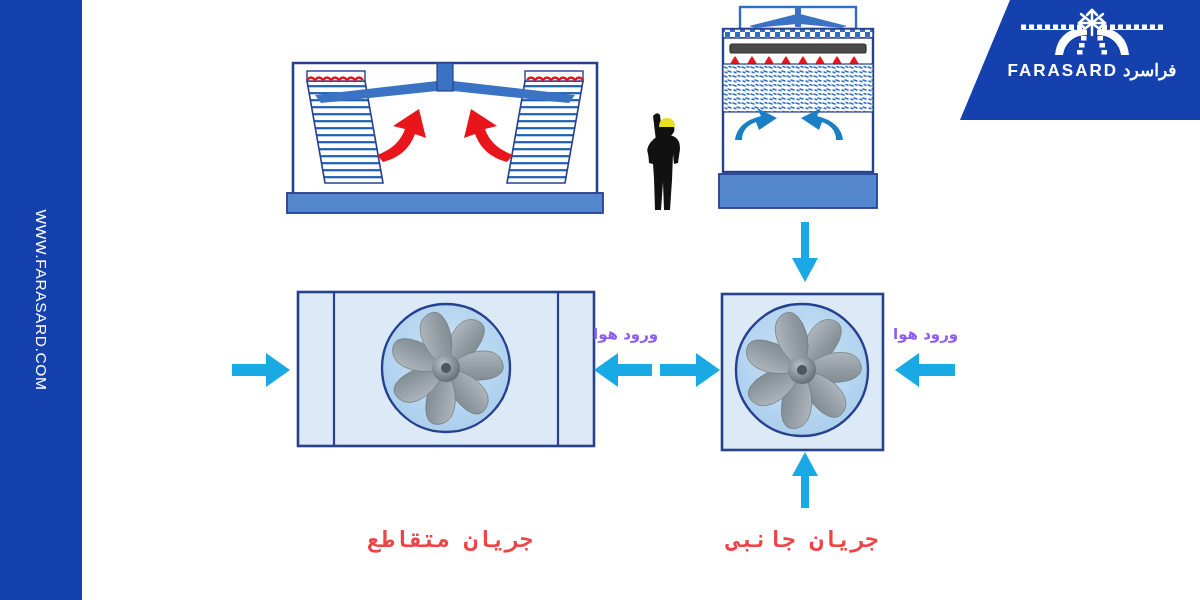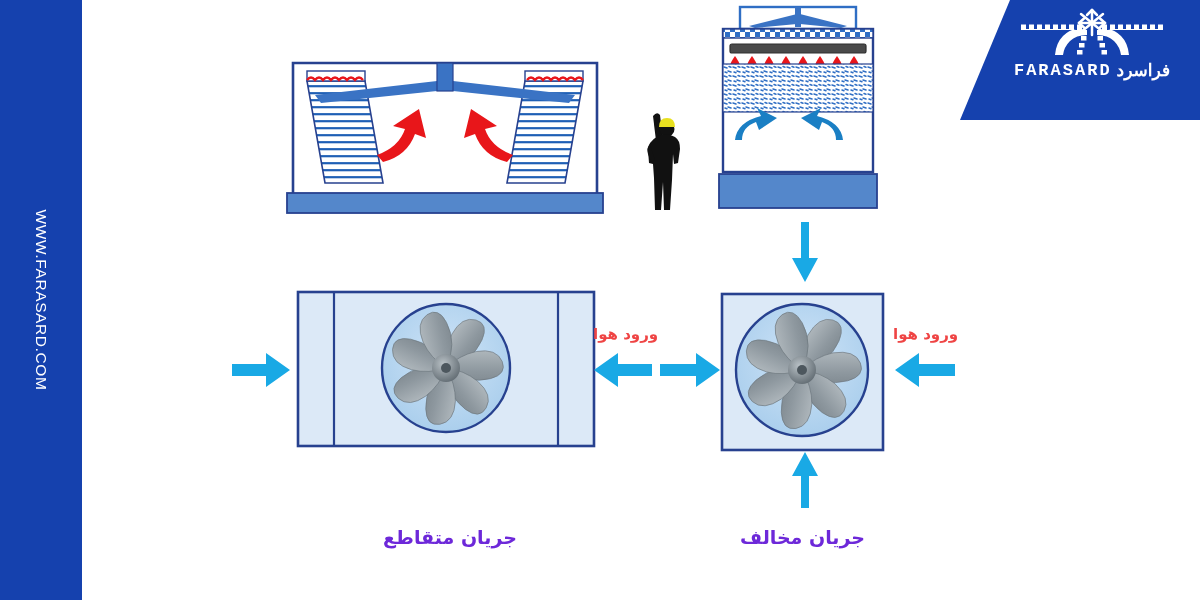--- a/index.html
+++ b/index.html
@@ -18,31 +18,31 @@
 
   
   .corner{position:absolute;right:0;top:0;width:240px;height:120px;
       background:#1541ae;
       clip-path:polygon(50px 0, 240px 0, 240px 120px, 0px 120px);}
   .logo-wrap{position:absolute;right:18px;top:8px;width:180px;height:100px;
       display:flex;flex-direction:column;align-items:center;justify-content:flex-start;}
   .logo-mark{width:150px;height:56px;display:block;}
   .logo-text{display:flex;align-items:center;gap:5px;margin-top:-4px;}
   .logo-latin{color:#fff;font-size:17px;font-weight:700;letter-spacing:2.0px;
-      font-family:Liberation Mono, monospace;}
+      font-family:Liberation Sans, sans-serif;}
   .logo-fa{color:#fff;font-size:17px;font-weight:700;
       font-family:Liberation Serif, serif;direction:rtl;}
 
   
   .node{position:absolute;}
   .cap{position:absolute;text-align:center;font-weight:bold;
        font-family:"DejaVu Sans",sans-serif;direction:rtl;}
   .cap-black{color:#1a1a1a;font-size:17px;}
-  .cap-blue{color:#6d28d9;font-size:19px;}
-  .lbl-air{position:absolute;color:#ef4444;font-size:15px;font-weight:bold;
+  .cap-blue{color:#ef4444;font-size:23px;font-family:Liberation Mono, monospace;}
+  .lbl-air{position:absolute;color:#8b5cf6;font-size:15px;font-weight:bold;
        font-family:"DejaVu Sans",sans-serif;direction:rtl;white-space:nowrap;}
 
   svg{display:block;overflow:visible;}
 </style>
 </head>
 <body>
 
 <div id="stage">
 
   <div class="sidebar">
@@ -358,15 +358,15 @@
   <div class="node" style="left:788px;top:452px;width:34px;height:56px;">
     <svg width="34" height="56" viewBox="0 0 34 56">
       <path d="M13 56 h8 v-32 h9 l-13 -24 l-13 24 h9 Z" fill="#19a9e5"></path>
     </svg>
   </div>
 
   <div class="lbl-air" style="left:593px;top:325px;">ورود هوا</div>
   <div class="lbl-air" style="left:893px;top:325px;">ورود هوا</div>
 
   <div class="cap cap-blue" style="left:355px;top:526px;width:190px;">جریان متقاطع</div>
-  <div class="cap cap-blue" style="left:715px;top:526px;width:175px;">جریان مخالف</div>
+  <div class="cap cap-blue" style="left:715px;top:526px;width:175px;">جریان جانبی</div>
 
 </div>
 
 </body></html>

